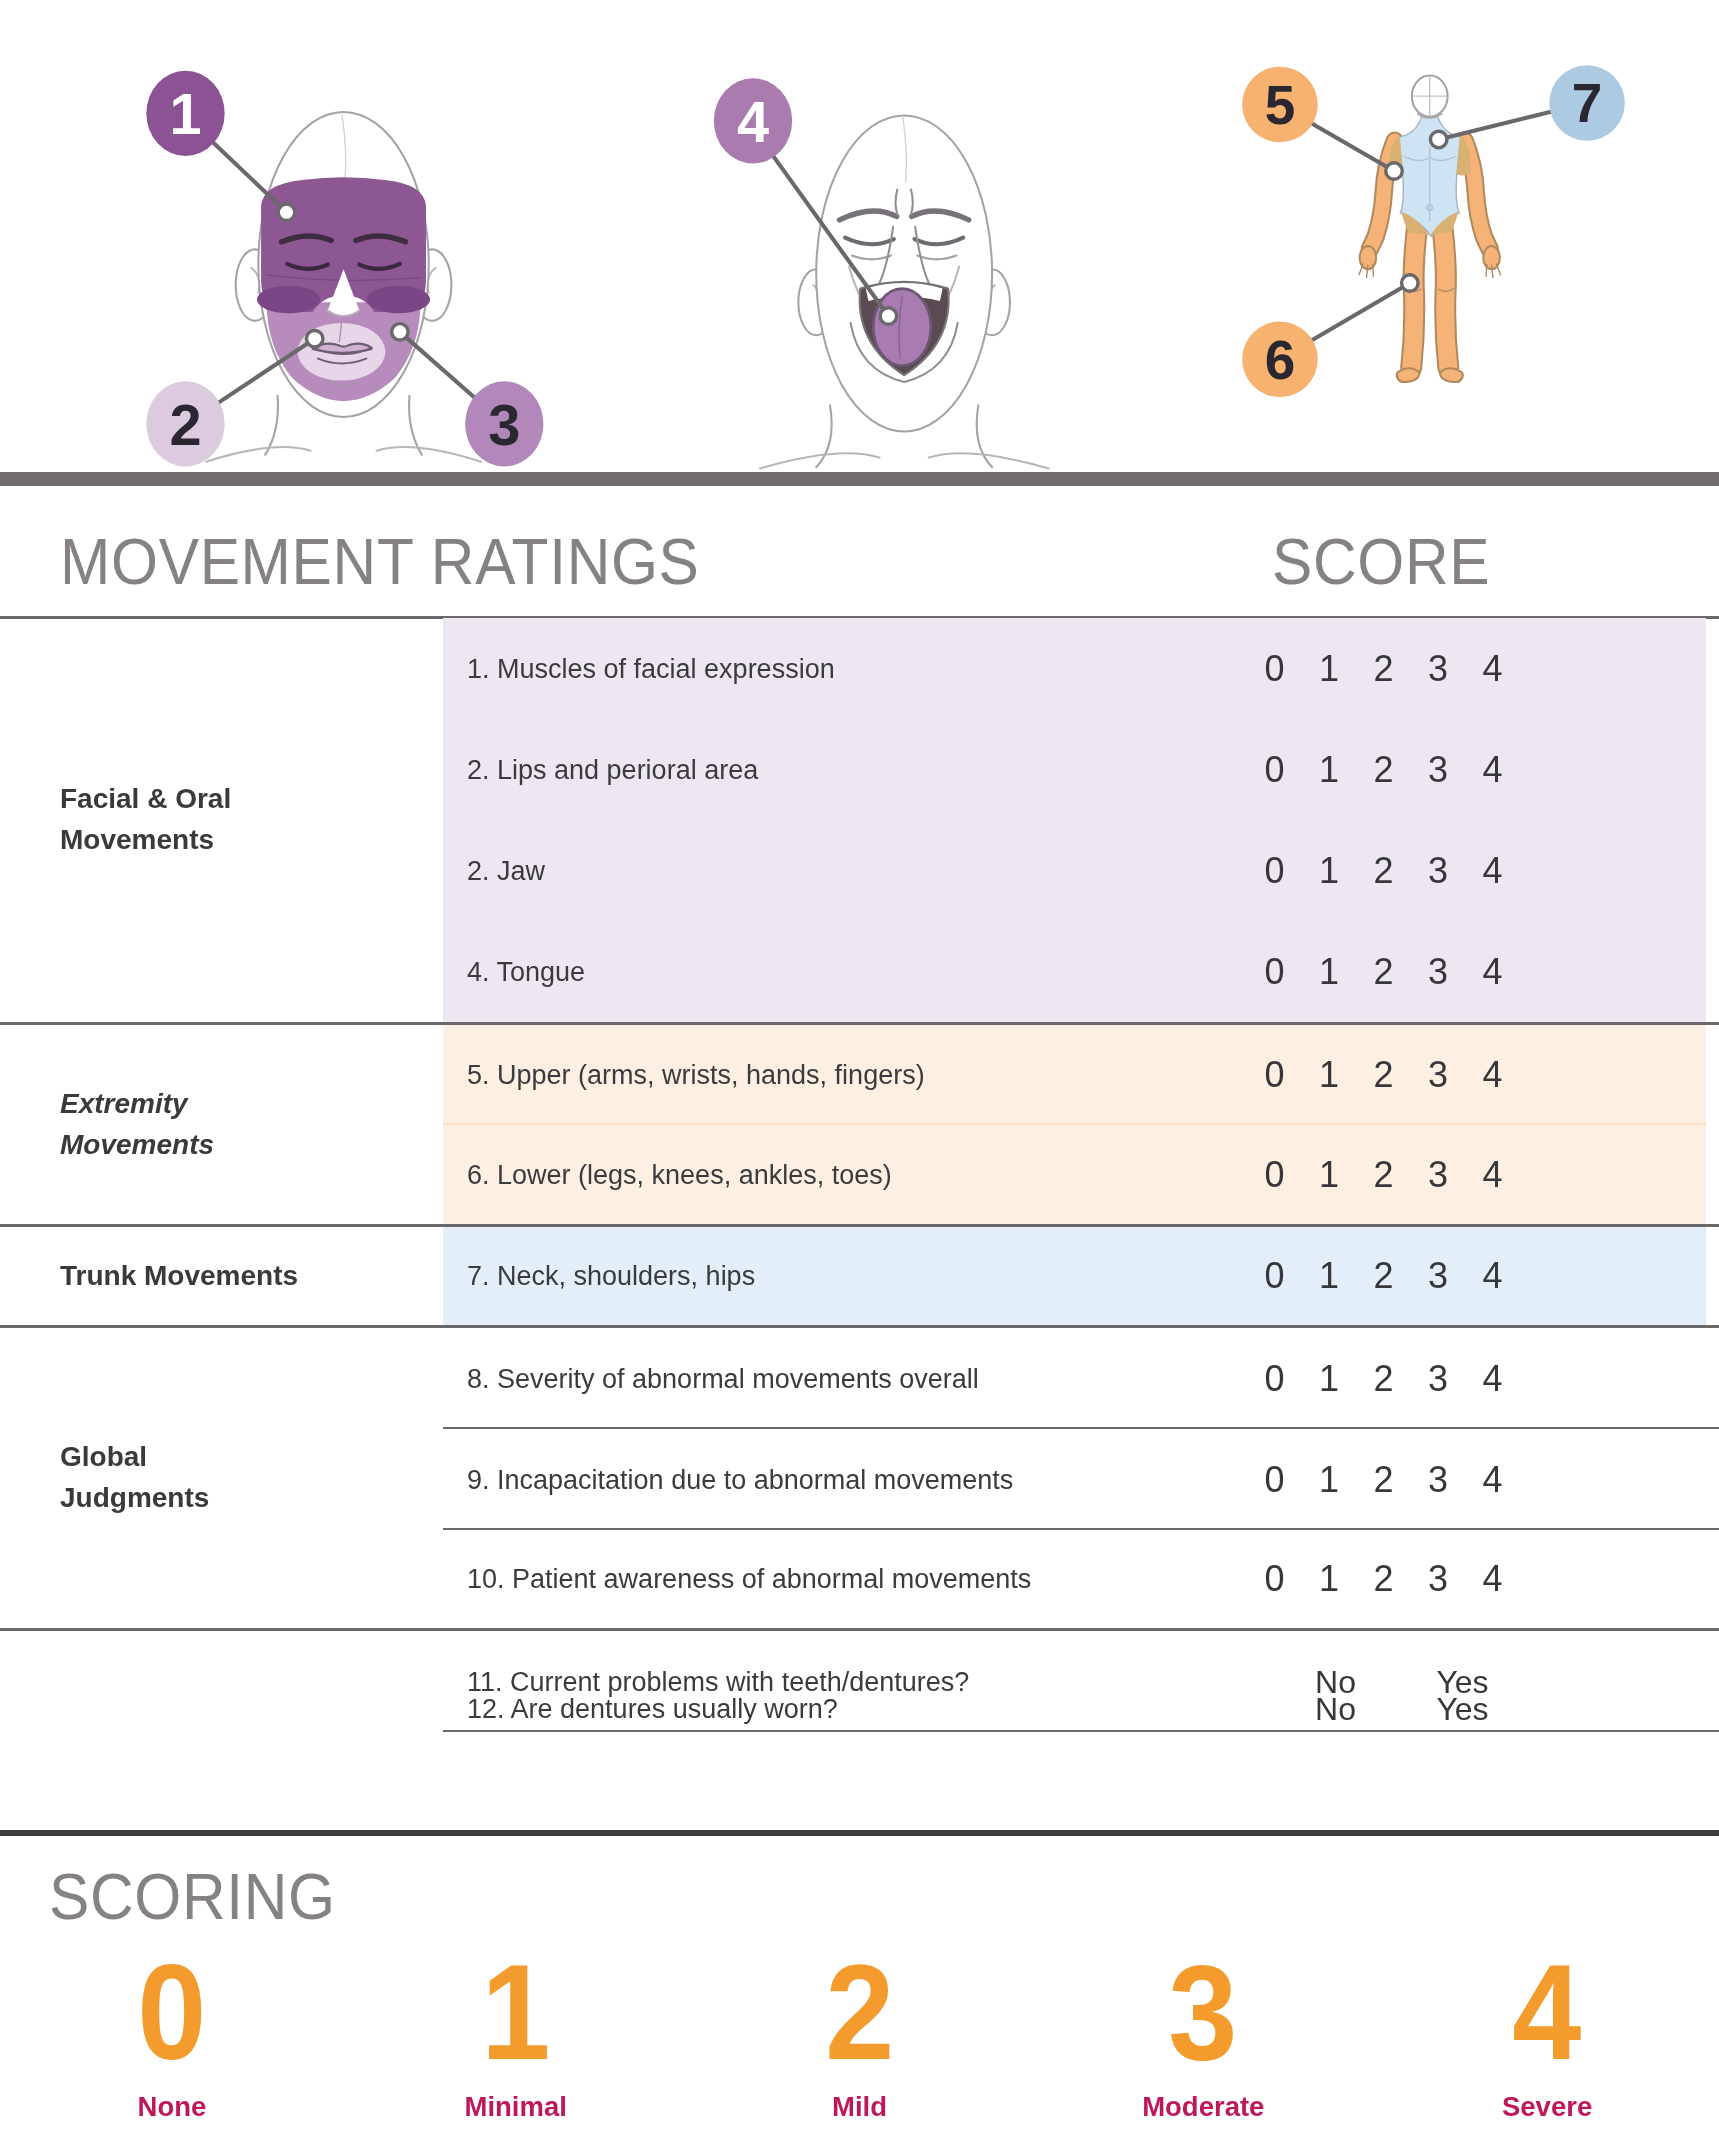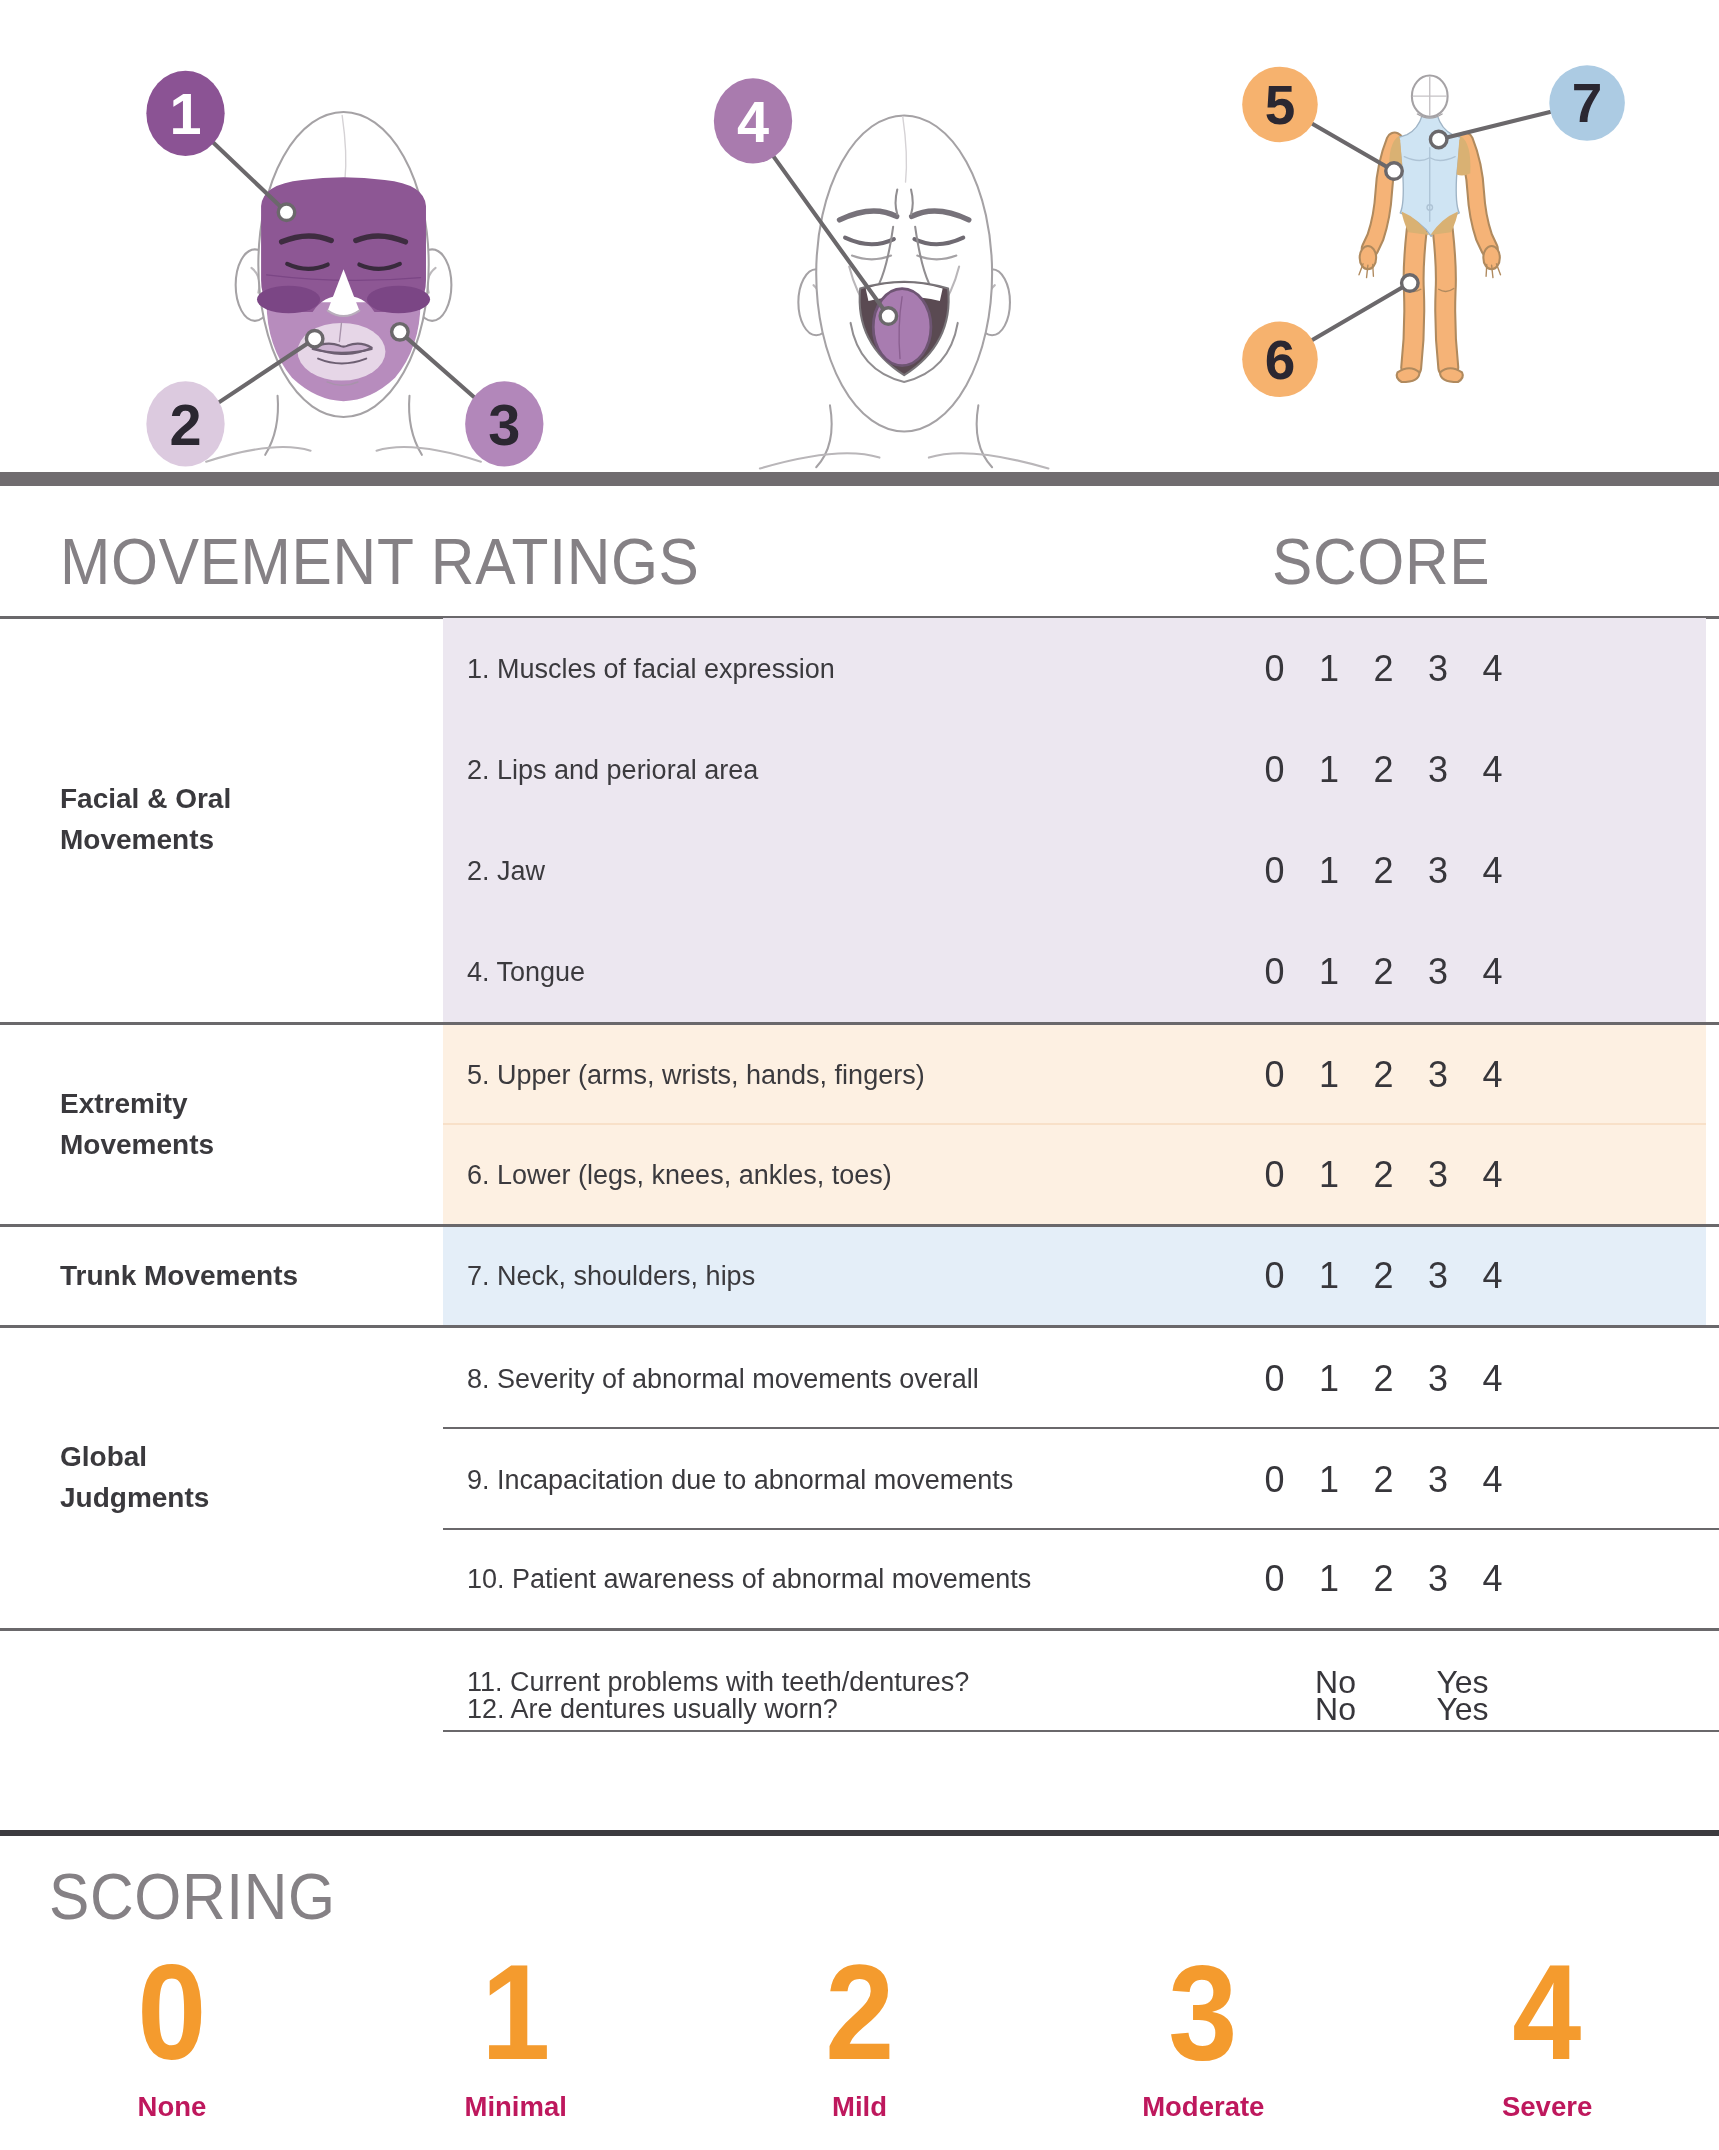--- a/index.html
+++ b/index.html
@@ -218,21 +218,21 @@
   <div class="sec-title" style="left:60px; top:524px;">MOVEMENT RATINGS</div>
   <div class="sec-title" style="left:1272px; top:524px;">SCORE</div>
   <div class="hr" style="top:616px; height:2.7px;"></div>
 
   <div class="band" style="top:618px;  height:404px; background:#ece7f0;"></div>
   <div class="band" style="top:1025px; height:199px; background:#fdf0e2;"></div>
   <div class="band" style="top:1227px; height:98px; background:#e4eef8;"></div>
 
   <div class="cat" style="top:618px;  height:404px;">Facial &amp; Oral
 Movements</div>
-  <div class="cat" style="top:1025px; height:199px;">Extremity
+  <div class="cat" style="top:1025px; height:199px;font-style:italic;">Extremity
 Movements</div>
   <div class="cat" style="top:1227px; height:98px;">Trunk Movements</div>
   <div class="cat" style="top:1328px; height:300px;">Global
 Judgments</div>
 
   <div class="row" style="top:618px; height:101px;">
     <span class="item">1. Muscles of facial expression</span>
     <div class="opts">
         <span>0</span>
         <span>1</span>

